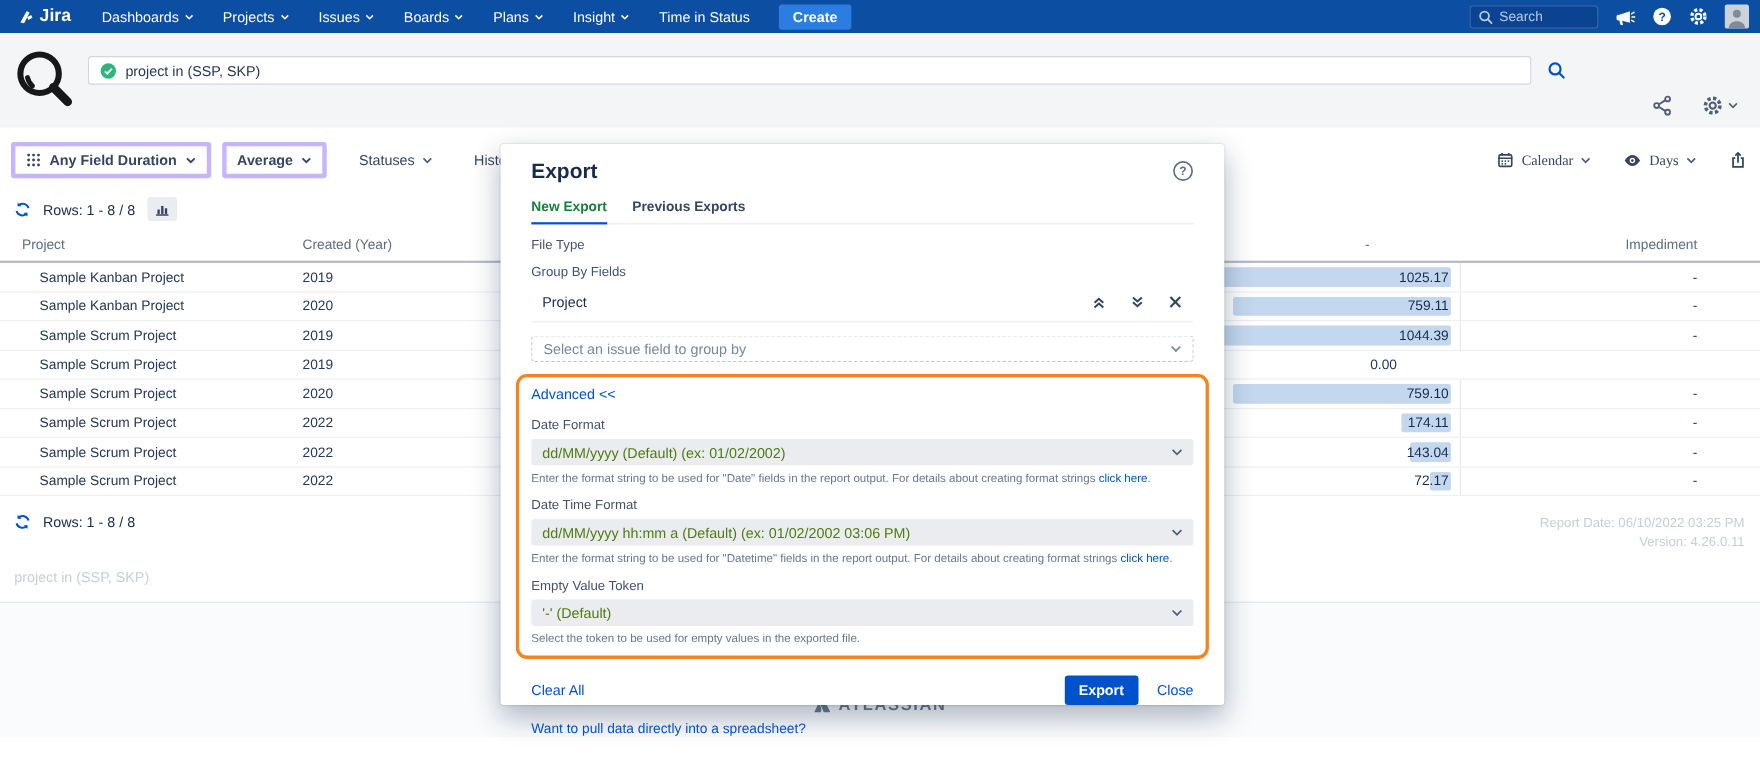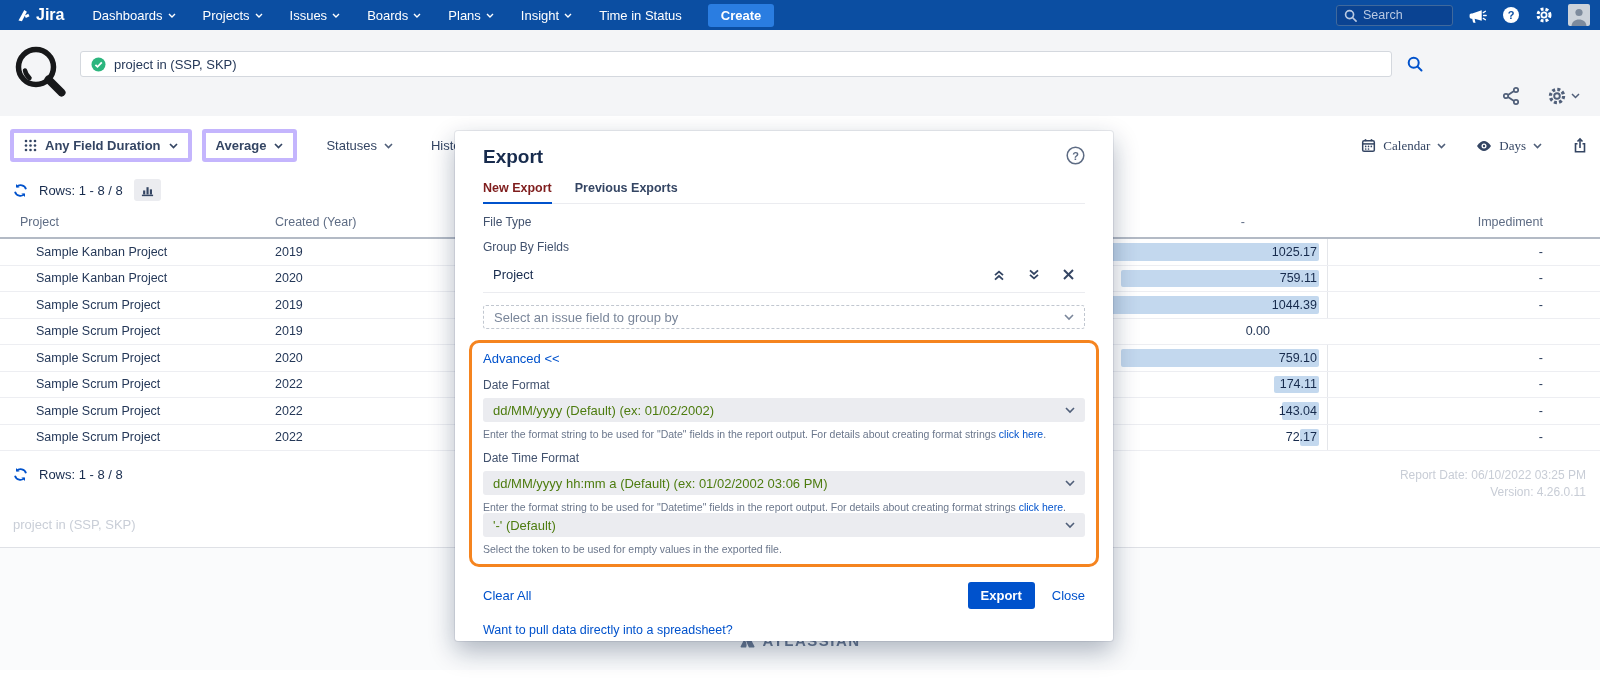--- a/index.html
+++ b/index.html
@@ -68,21 +68,21 @@
   .page-footer { height: 122px; background: #fafbfc; display: flex; justify-content: center; padding-top: 62px; }
   .atl-brand { display: flex; align-items: center; gap: 6px; color: #6a7a92; font-size: 15px; font-weight: bold; letter-spacing: 1.5px; }
 
   
   .modal { position: absolute; left: 455px; top: 131px; width: 658px; height: 510px; background: #fff; border-radius: 3px;
            box-shadow: 0 0 0 1px rgba(9,30,66,.08), 0 10px 26px rgba(9,30,66,.32); z-index: 20; padding: 0 28px; }
   .modal-header { display: flex; justify-content: space-between; align-items: flex-start; padding-top: 15px; }
   .modal-title { font-size: 19px; font-weight: bold; color: #172b4d; }
   .modal-tabs { display: flex; gap: 23px; margin-top: 13px; border-bottom: 1px solid #ebecf0; }
   .tab { font-size: 12.5px; font-weight: bold; padding-bottom: 7px; cursor: pointer; color: #344563; }
-  .tab.active { color: #7f1d1d; border-bottom: 2px solid #0052cc; margin-bottom: -1px; }
+  .tab.active { color: #15803d; border-bottom: 2px solid #0052cc; margin-bottom: -1px; }
   .field-label { font-size: 12px; color: #42526e; margin: 11px 0 6px; }
   .select { height: 24px; background: #ebecf0; border-radius: 3px; display: flex; align-items: center; justify-content: space-between;
             padding: 0 10px; font-size: 13px; color: #172b4d; cursor: pointer; }
   .select.muted { color: #4d7c0f; }
   .select.dashed { background: #fff; border: 1px dashed #c1c7d0; color: #7a869a; }
   .group-row { display: flex; align-items: center; padding: 7px 10px 10px; border-bottom: 1px solid #ebecf0; font-size: 13px; color: #172b4d; }
   .group-icons { margin-left: auto; display: flex; align-items: center; gap: 21px; color: #344563; }
   .group-icons > span { cursor: pointer; }
   .gap12 { height: 12px; }
   .advanced-box { margin: 11px -14px 0; border: 3px solid #f5841f; border-radius: 10px; padding: 5px 11px 9px; }
@@ -549,20 +549,21 @@
       <span>
           <svg width="10" height="7" viewBox="0 0 10 7">
             <path d="M1 1l4 4 4-4" fill="none" stroke="#505f79" stroke-width="1.6"></path>
           </svg>
         </span>
     </div>
     <div class="help-text">
       <span>Enter the format string to be used for "Datetime" fields in the report output. For details about creating format strings </span><a class="link">click here</a><span>.</span>
     </div>
 
+    <div class="field-label">Empty Value Token</div>
     <div class="select muted">
       <span>'-' (Default)</span>
       <span>
           <svg width="10" height="7" viewBox="0 0 10 7">
             <path d="M1 1l4 4 4-4" fill="none" stroke="#505f79" stroke-width="1.6"></path>
           </svg>
         </span>
     </div>
     <div class="help-text">Select the token to be used for empty values in the exported file.</div>
   </div>

